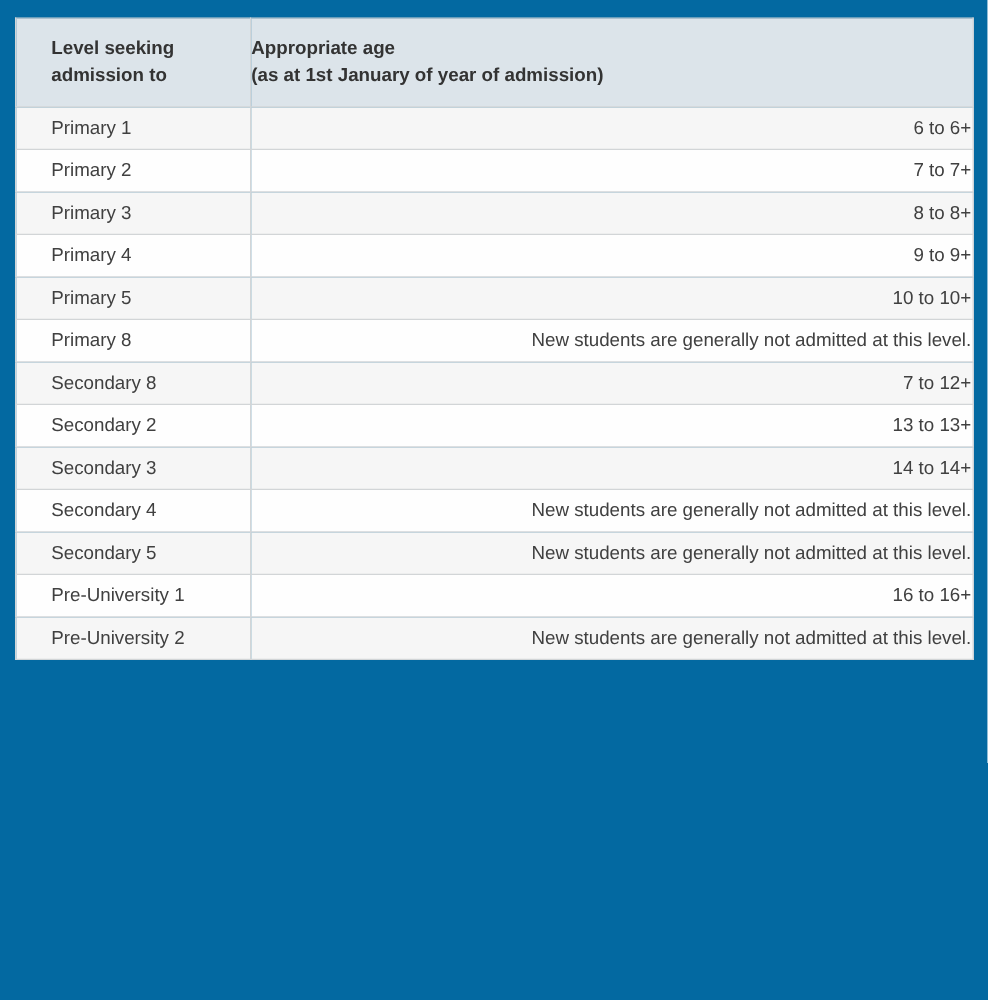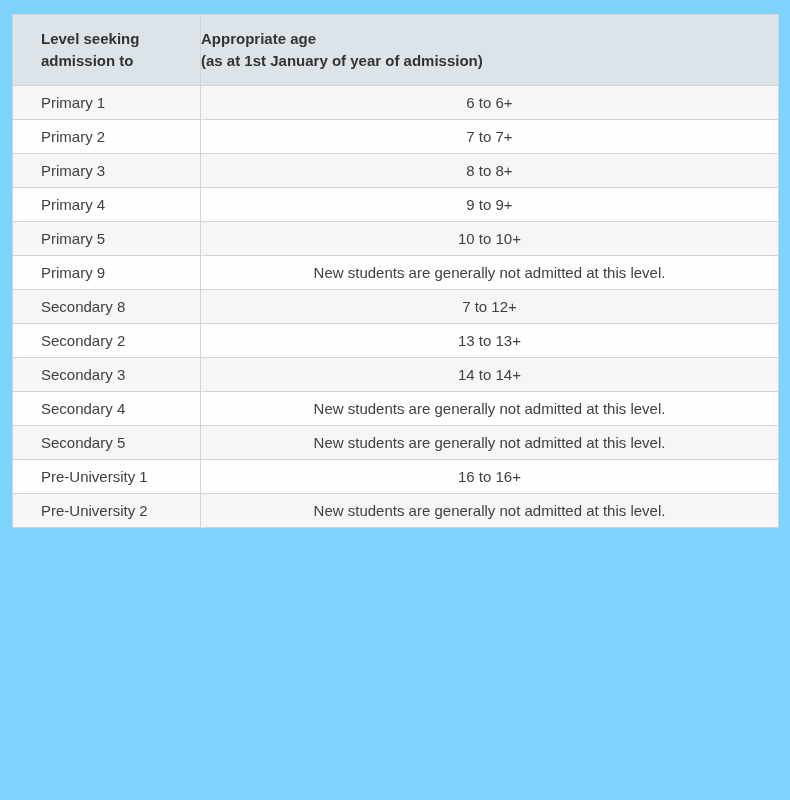--- a/index.html
+++ b/index.html
@@ -4,21 +4,21 @@
 <style>
   html, body {
     margin: 0;
     padding: 0;
     background: #ffffff;
     font-family: "Liberation Sans", sans-serif;
   }
   .page {
     width: 790px;
     height: 800px;
-    background: #7dd3fc;
+    background: #0369a1;
     position: relative;
     box-sizing: border-box;
   }
   table.admission-table {
     position: absolute;
     left: 12px;
     top: 14px;
     width: 767px;
     border-collapse: collapse;
     border: 1px solid #c4c9cc;
@@ -57,21 +57,21 @@
     height: 34px;
     font-size: 15px;
     color: #404040;
     vertical-align: middle;
   }
   td.level-cell {
     padding-left: 28px;
     text-align: left;
   }
   td.age-cell {
-    text-align: center;
+    text-align: right;
   }
   tbody tr:nth-child(odd) td {
     background: #f6f6f6;
   }
   tbody tr:nth-child(even) td {
     background: #fefefe;
   }
 </style>
 </head>
 <body>
@@ -109,21 +109,21 @@
     <td class="level-cell">Primary 4</td>
     <td class="age-cell">9 to 9+</td>
   </tr>
 
   <tr>
     <td class="level-cell">Primary 5</td>
     <td class="age-cell">10 to 10+</td>
   </tr>
 
   <tr>
-    <td class="level-cell">Primary 9</td>
+    <td class="level-cell">Primary 8</td>
     <td class="age-cell">New students are generally not admitted at this level.</td>
   </tr>
 
   <tr>
     <td class="level-cell">Secondary 8</td>
     <td class="age-cell">7 to 12+</td>
   </tr>
 
   <tr>
     <td class="level-cell">Secondary 2</td>

